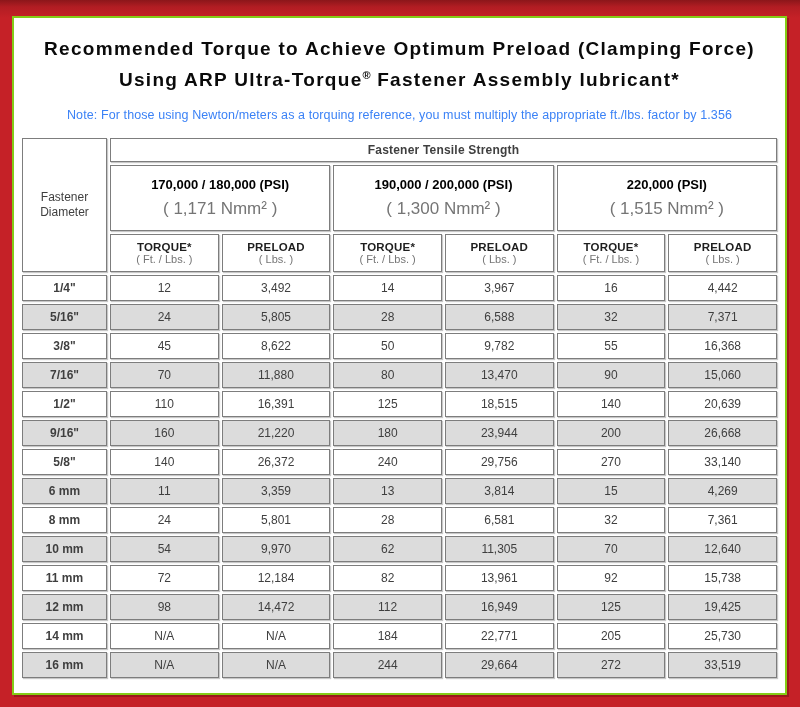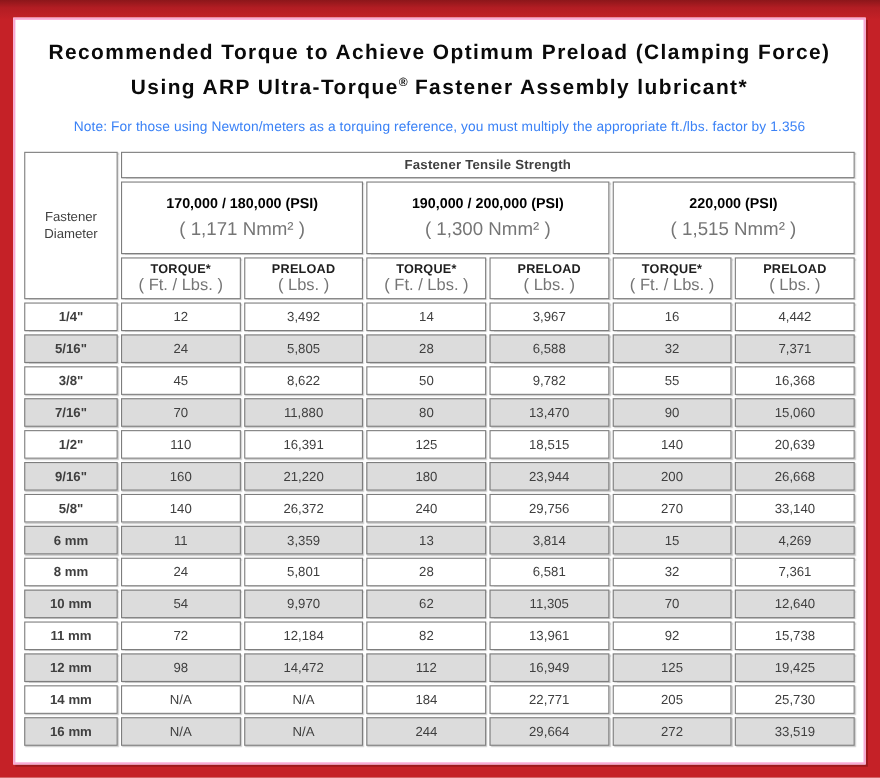--- a/index.html
+++ b/index.html
@@ -3,21 +3,21 @@
 <meta charset="utf-8">
 <style>
   html,body { margin:0; padding:0; }
   body {
     width:800px; height:707px; position:relative; overflow:hidden;
     background: linear-gradient(180deg, #8c161a 0px, #b21d23 7px, #c52127 18px, #c52127 100%);
     font-family: "Liberation Sans", sans-serif;
   }
   .panel {
     position:absolute; left:12px; top:16px; width:775px; height:679px;
-    background:#ffffff; border:2px solid #f9a8d4; box-sizing:border-box;
+    background:#ffffff; border:2px solid #84cc16; box-sizing:border-box;
     box-shadow: 2px 2px 0 rgba(80,10,10,0.35);
   }
   .title-wrap { padding-top:17px; text-align:center; color:#0a0a0a; }
   .title-line {
     font-size:19px; font-weight:bold; letter-spacing:1.3px; line-height:27px;
   }
   .title-line sup { font-size:11px; letter-spacing:0; }
   .note {
     margin-top:15px; text-align:center; font-size:12.5px; color:#3b82f6; letter-spacing:0.1px;
   }
@@ -40,21 +40,21 @@
   }
   td.tensile {
     background:#d5d5d5; font-weight:bold; color:#000; font-size:14px; height:24px;
     letter-spacing:0.2px;
   }
   td.psi { background:#ffffff; height:66px; }
   .psi-main { font-weight:bold; color:#000; font-size:13px; }
   .psi-sub  { color:#757575; font-size:17px; margin-top:7px; }
   td.colhead { background:#d5d5d5; height:38px; }
   .ch-main { font-weight:bold; font-size:11.5px; color:#1e1e1e; letter-spacing:0.2px; }
-  .ch-sub  { color:#757575; font-size:15px; margin-top:0; }
+  .ch-sub  { color:#757575; font-size:11px; margin-top:0; }
   td.dia { font-weight:bold; color:#000; font-size:12.5px; }
   tr.data td { height:26px; }
 </style>
 </head>
 <body>
 
 <div class="panel">
 
   <div class="title-wrap">
     <div class="title-line">Recommended Torque to Achieve Optimum Preload (Clamping Force)</div>

